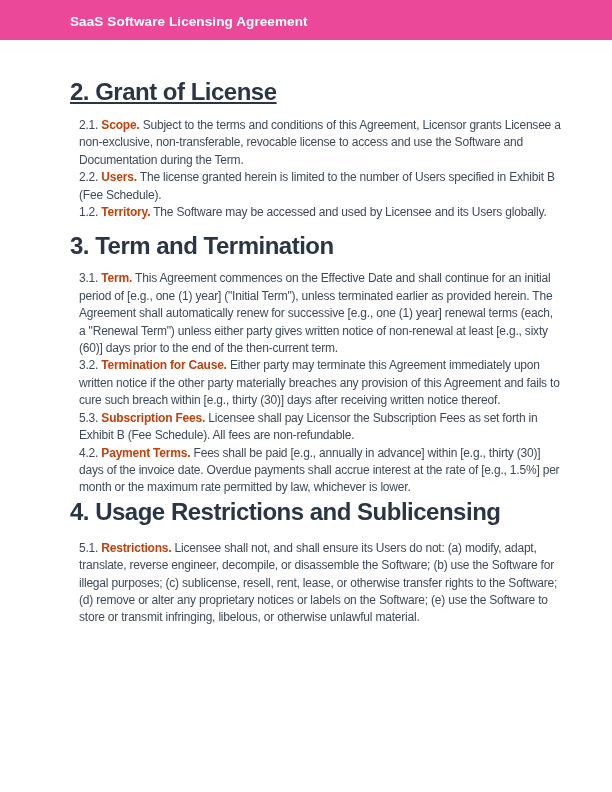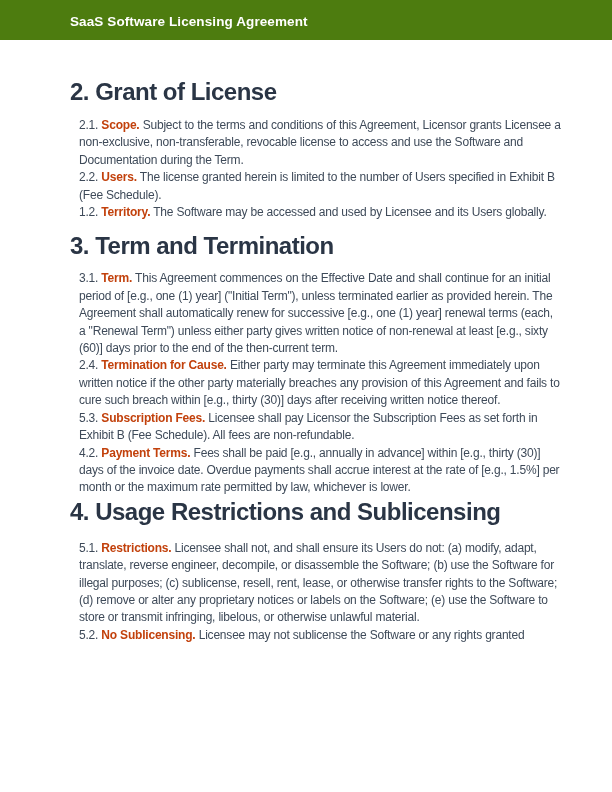--- a/index.html
+++ b/index.html
@@ -13,21 +13,21 @@
     height: 792px;
     background: #ffffff;
     overflow: hidden;
     font-family: "Liberation Sans", "DejaVu Sans", sans-serif;
   }
   .header-bar {
     position: absolute;
     top: 0; left: 0;
     width: 612px;
     height: 40px;
-    background: #4d7c0f;
+    background: #ec4899;
   }
   .header-title {
     position: absolute;
     left: 70px;
     top: 14px;
     font-size: 13.5px;
     font-weight: bold;
     color: #ffffff;
     letter-spacing: 0.1px;
   }
@@ -38,21 +38,21 @@
     width: 612px;
   }
   h2.section-heading {
     margin: 0 0 11px 70px;
     font-size: 24px;
     line-height: 28px;
     font-weight: bold;
     color: #2a3545;
     letter-spacing: -0.5px;
   }
-  #heading-2 { margin-top: 38px; }
+  #heading-2 { margin-top: 38px; text-decoration: underline; }
   #heading-3 { margin-top: 11px; margin-bottom: 10px; }
   #heading-4 { margin-top: -11px; margin-bottom: 9px; }
   #heading-5 { margin-top: 1px; margin-bottom: 14px; }
   p.clause {
     margin: 0 0 0 79px;
     width: 482px;
     font-size: 12px;
     line-height: 17.4px;
     letter-spacing: -0.2px;
     color: #3e4a59;
@@ -74,25 +74,24 @@
 
     <h2 class="section-heading" id="heading-2">2. Grant of License</h2>
 
     <p class="clause first"><span>2.1.</span> <b>Scope.</b> <span>Subject to the terms and conditions of this Agreement, Licensor grants Licensee a non-exclusive, non-transferable, revocable license to access and use the Software and Documentation during the Term.</span></p>
     <p class="clause"><span>2.2.</span> <b>Users.</b> <span>The license granted herein is limited to the number of Users specified in Exhibit B (Fee Schedule).</span></p>
     <p class="clause"><span>1.2.</span> <b>Territory.</b> <span>The Software may be accessed and used by Licensee and its Users globally.</span></p>
 
     <h2 class="section-heading" id="heading-3">3. Term and Termination</h2>
 
     <p class="clause"><span>3.1.</span> <b>Term.</b> <span>This Agreement commences on the Effective Date and shall continue for an initial period of [e.g., one (1) year] ("Initial Term"), unless terminated earlier as provided herein. The Agreement shall automatically renew for successive [e.g., one (1) year] renewal terms (each, a "Renewal Term") unless either party gives written notice of non-renewal at least [e.g., sixty (60)] days prior to the end of the then-current term.</span></p>
-    <p class="clause"><span>2.4.</span> <b>Termination for Cause.</b> <span>Either party may terminate this Agreement immediately upon written notice if the other party materially breaches any provision of this Agreement and fails to cure such breach within [e.g., thirty (30)] days after receiving written notice thereof.</span></p>
+    <p class="clause"><span>3.2.</span> <b>Termination for Cause.</b> <span>Either party may terminate this Agreement immediately upon written notice if the other party materially breaches any provision of this Agreement and fails to cure such breach within [e.g., thirty (30)] days after receiving written notice thereof.</span></p>
 
 
     <p class="clause"><span>5.3.</span> <b>Subscription Fees.</b> <span>Licensee shall pay Licensor the Subscription Fees as set forth in Exhibit B (Fee Schedule). All fees are non-refundable.</span></p>
     <p class="clause"><span>4.2.</span> <b>Payment Terms.</b> <span>Fees shall be paid [e.g., annually in advance] within [e.g., thirty (30)] days of the invoice date. Overdue payments shall accrue interest at the rate of [e.g., 1.5%] per month or the maximum rate permitted by law, whichever is lower.</span></p>
 
     <h2 class="section-heading" id="heading-5">4. Usage Restrictions and Sublicensing</h2>
 
     <p class="clause"><span>5.1.</span> <b>Restrictions.</b> <span>Licensee shall not, and shall ensure its Users do not: (a) modify, adapt, translate, reverse engineer, decompile, or disassemble the Software; (b) use the Software for illegal purposes; (c) sublicense, resell, rent, lease, or otherwise transfer rights to the Software; (d) remove or alter any proprietary notices or labels on the Software; (e) use the Software to store or transmit infringing, libelous, or otherwise unlawful material.</span></p>
-    <p class="clause oneline"><span>5.2.</span> <b>No Sublicensing.</b> <span>Licensee may not sublicense the Software or any rights granted</span></p>
 
   </div>
 </div>
 
 </body></html>

